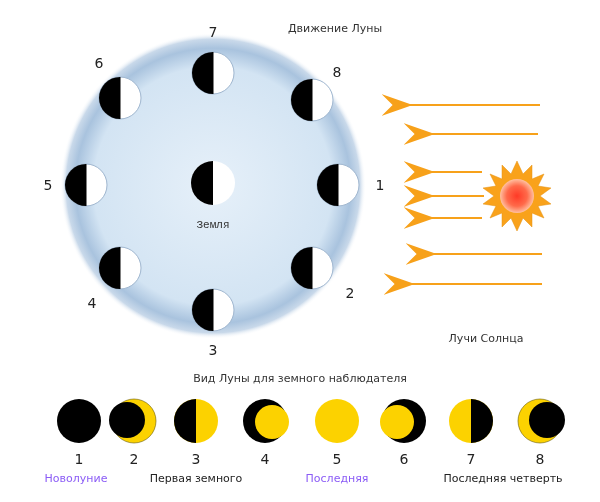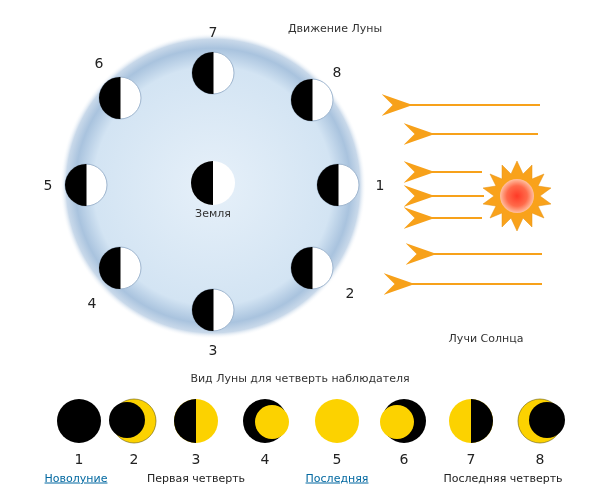--- a/index.html
+++ b/index.html
@@ -1,20 +1,20 @@
 <!DOCTYPE html>
 <html><head>
 <meta charset="utf-8">
 <style>
   html,body{margin:0;padding:0;background:#fff;}
   body{width:600px;height:502px;position:relative;overflow:hidden;font-family:"DejaVu Sans",sans-serif;}
   svg{position:absolute;left:0;top:0;}
   .lbl{position:absolute;font-size:14px;color:#222;white-space:nowrap;transform:translate(-50%,-50%);}
   .title{font-size:11px;color:#333;}
-  .cap-red{color:#0369a1;text-decoration:underline;}
+  .cap-red{color:#8b5cf6;}
   .cap-dark{color:#222;}
 </style>
 </head>
 <body>
 
 <svg width="600" height="502" viewBox="0 0 600 502">
   <defs>
     <radialGradient id="orbitGrad" cx="50%" cy="50%" r="50%">
       <stop offset="0%" stop-color="#e6f0f9"></stop>
       <stop offset="78%" stop-color="#d3e4f3"></stop>
@@ -107,39 +107,39 @@
     </g>
 
     <g>
       <circle cx="540" cy="421" r="22" fill="#fcd200" stroke="#6a5a00" stroke-width="0.6"></circle>
       <circle cx="547" cy="420" r="18" fill="#000"></circle>
     </g>
   </g>
 </svg>
 
 <div class="lbl title" style="left:335px;top:28px;">Движение Луны</div>
-<div class="lbl title" style="left:213px;top:213px;">Земля</div>
+<div class="lbl title" style="left:213px;top:225px;font-family:Liberation Mono, monospace;">Земля</div>
 <div class="lbl title" style="left:486px;top:310px;margin-top:28px;">Лучи Солнца</div>
 
 <div class="lbl" style="left:380px;top:185px;">1</div>
 <div class="lbl" style="left:350px;top:293px;">2</div>
 <div class="lbl" style="left:213px;top:350px;">3</div>
 <div class="lbl" style="left:92px;top:303px;">4</div>
 <div class="lbl" style="left:48px;top:185px;">5</div>
 <div class="lbl" style="left:99px;top:63px;">6</div>
 <div class="lbl" style="left:213px;top:32px;">7</div>
 <div class="lbl" style="left:337px;top:72px;">8</div>
 
-<div class="lbl title" style="left:300px;top:378px;">Вид Луны для четверть наблюдателя</div>
+<div class="lbl title" style="left:300px;top:378px;">Вид Луны для земного наблюдателя</div>
 
 <div class="lbl" style="left:79px;top:459px;">1</div>
 <div class="lbl" style="left:134px;top:459px;">2</div>
 <div class="lbl" style="left:196px;top:459px;">3</div>
 <div class="lbl" style="left:265px;top:459px;">4</div>
 <div class="lbl" style="left:337px;top:459px;">5</div>
 <div class="lbl" style="left:404px;top:459px;">6</div>
 <div class="lbl" style="left:471px;top:459px;">7</div>
 <div class="lbl" style="left:540px;top:459px;">8</div>
 
 <div class="lbl title cap-red" style="left:76px;top:478px;">Новолуние</div>
-<div class="lbl title cap-dark" style="left:196px;top:478px;">Первая четверть</div>
+<div class="lbl title cap-dark" style="left:196px;top:478px;">Первая земного</div>
 <div class="lbl title cap-red" style="left:337px;top:478px;">Последняя</div>
 <div class="lbl title cap-dark" style="left:491px;top:478px;padding-left:24px;">Последняя четверть</div>
 
 </body></html>

